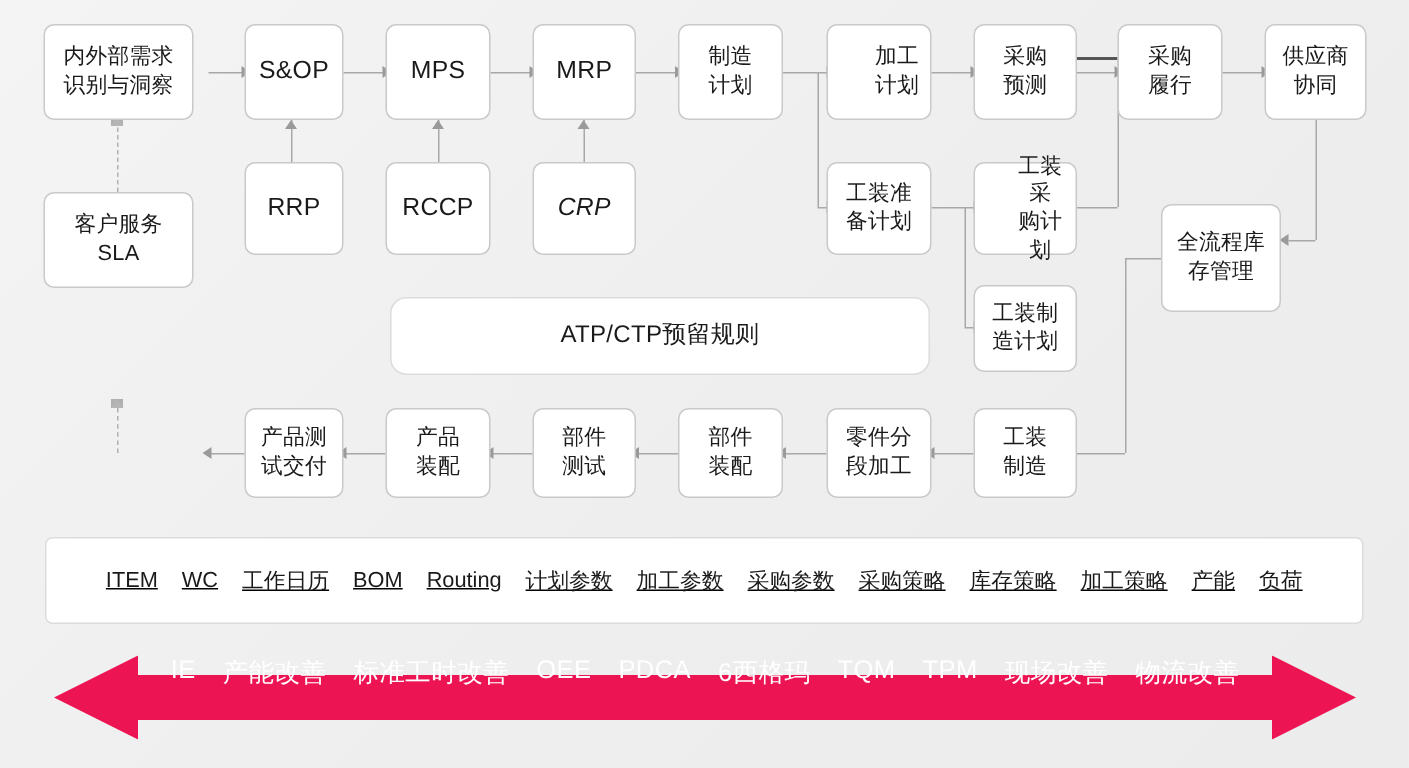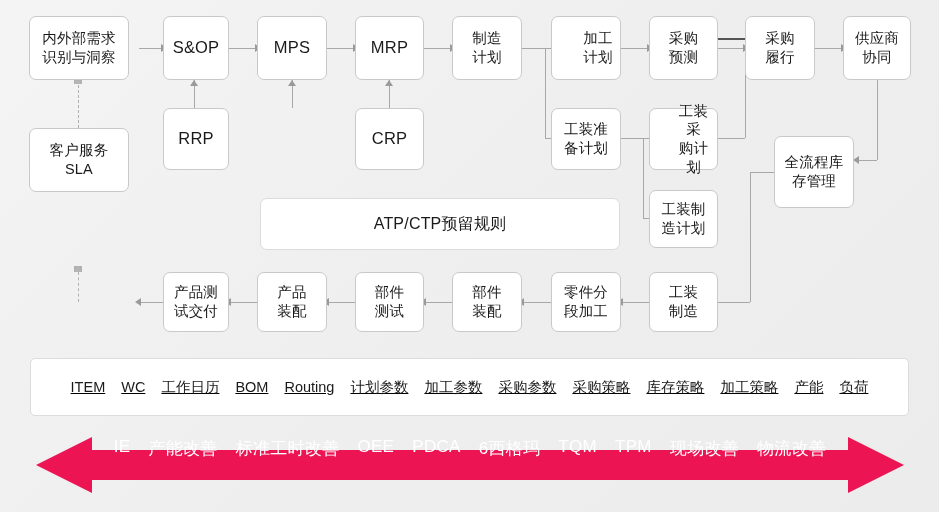--- a/index.html
+++ b/index.html
@@ -233,21 +233,24 @@
   <div class="node" style="left:843px; top:16px; width:68px; height:64px;">
     <span>
         <span>供应商</span>
         <span>协同</span>
       </span>
   </div>
 
   <div class="node latin" style="left:163px; top:108px; width:66px; height:62px;">
     <span>RRP</span>
   </div>
-  <div class="node latin" style="left:355px; top:108px; width:69px; height:62px;">
+  <div class="node latin" style="left:257px; top:108px; width:70px; height:62px;">
+    <span>RCCP</span>
+  </div>
+  <div class="node latin" style="left:355px; top:108px; width:69px; height:62px;font-style:italic;">
     <span>CRP</span>
   </div>
 
   <div class="node" style="left:551px; top:108px; width:70px; height:62px;">
     <span>
         <span>工装准</span>
         <span>备计划</span>
       </span>
   </div>
 
@@ -272,21 +275,21 @@
       </span>
   </div>
 
   <div class="node" style="left:29px; top:128px; width:100px; height:64px;">
     <span>
         <span>客户服务</span>
         <span>SLA</span>
       </span>
   </div>
 
-  <div class="node wide" style="left:260px; top:198px; width:360px; height:52px; border-color:#dcdcdc;">
+  <div class="node wide" style="left:260px; top:198px; width:360px; height:52px; border-color:#dcdcdc;border-radius:11px;">
     <span>ATP/CTP预留规则</span>
   </div>
 
   <div class="node" style="left:163px; top:272px; width:66px; height:60px;">
     <span>
         <span>产品测</span>
         <span>试交付</span>
       </span>
   </div>
   <div class="node" style="left:257px; top:272px; width:70px; height:60px;">

